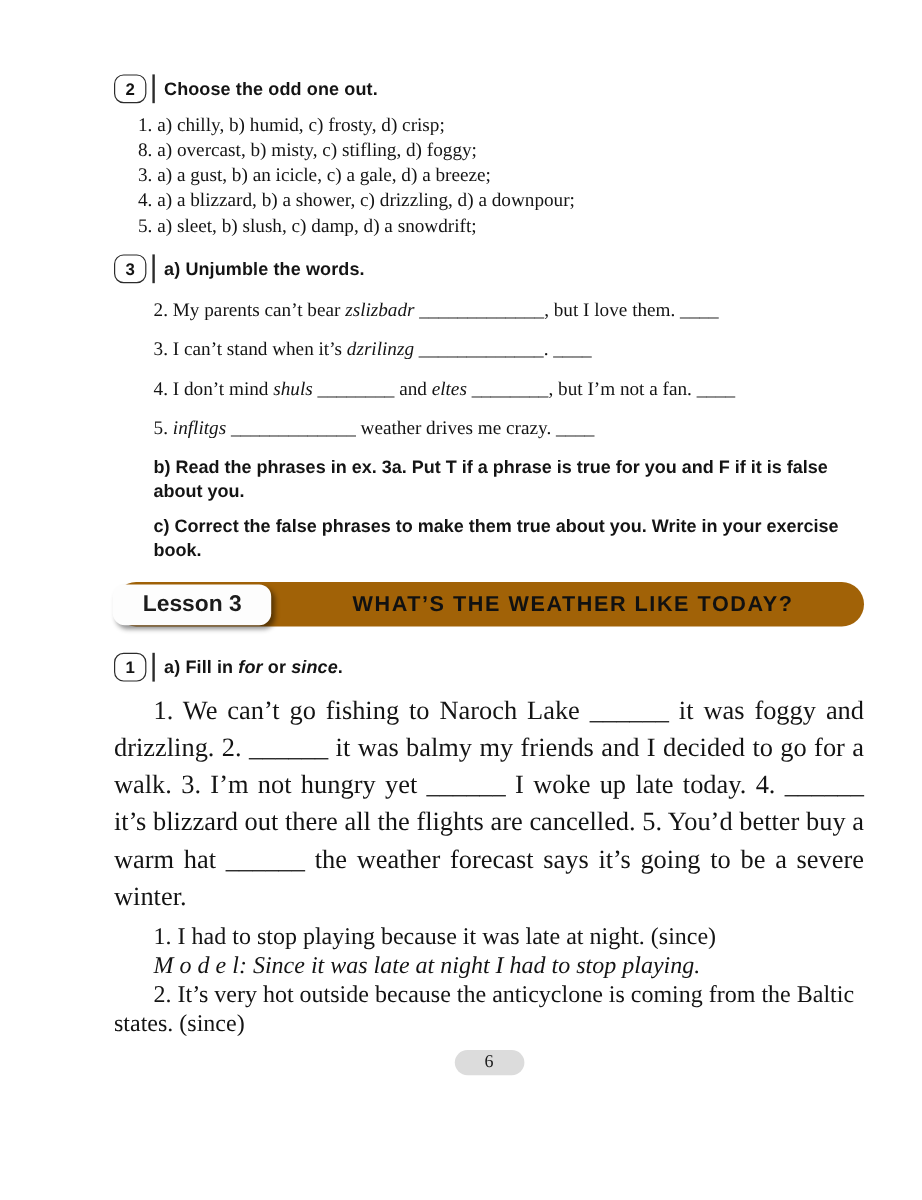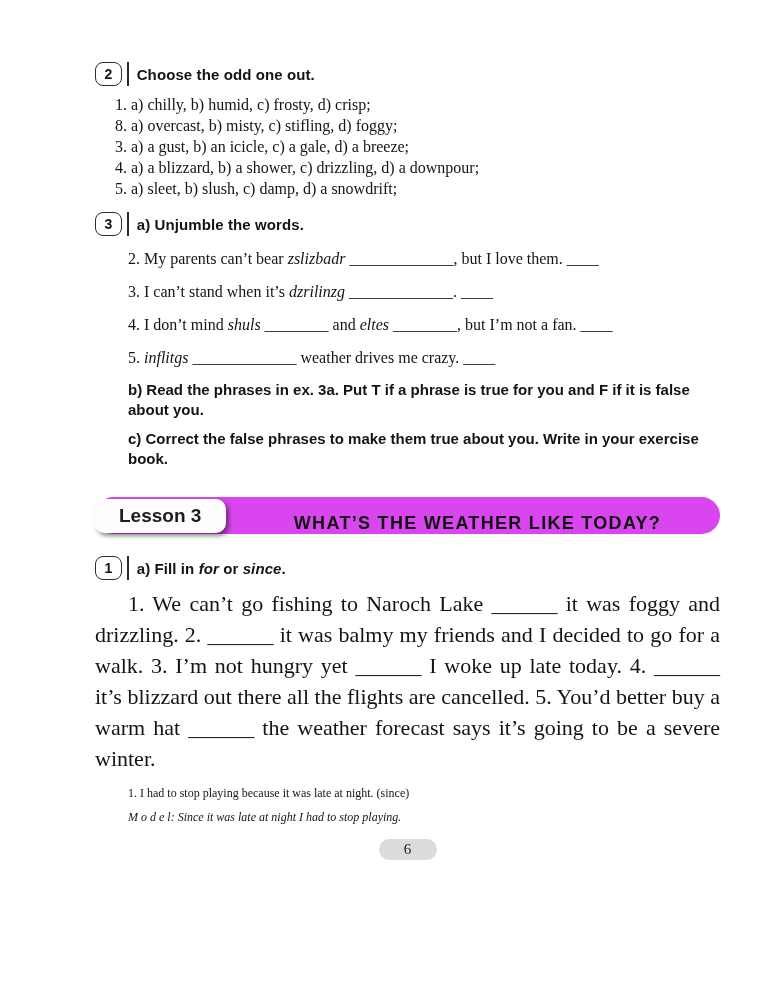--- a/index.html
+++ b/index.html
@@ -66,26 +66,26 @@
     font-family: "Liberation Sans", sans-serif;
     font-weight: bold;
     font-size: 15px;
     line-height: 20px;
     margin-top: 9px;
   }
 
   
   .lesson-bar {
     position: relative;
-    margin-top: 28px;
+    margin-top: 16px;
     height: 37px;
-    background: #d946ef;
+    background: #a16207;
     border-radius: 19px;
     display: flex;
-    align-items: flex-end;
+    align-items: center;
   }
   .lesson-label {
     position: absolute;
     left: -1px;
     top: 50%;
     transform: translateY(-50%);
     background: #fdfdfd;
     border-radius: 10px;
     padding: 6px 25px;
     font-family: "Liberation Sans", sans-serif;
@@ -117,21 +117,21 @@
   }
   .ex1-partb { margin-top: 7px; }
   .ex1-partb .pb-title {
     font-family: "Liberation Sans", sans-serif;
     font-weight: bold;
     font-size: 15px;
     line-height: 24px;
     text-indent: 33px;
   }
   .ex1-partb p.body-line {
-    font-size: 12px;
+    font-size: 20px;
     line-height: 24px;
     text-indent: 33px;
     text-align: left;
   }
 
   
   .page-number-pill {
     margin: 10px auto 0;
     width: 58px;
     height: 21px;
@@ -188,20 +188,21 @@
   <section class="ex1-block">
     <div class="ex-header">
       <span class="ex-num">1</span>
       <span class="ex-divider"></span>
       <h3 class="ex-title"><span>a) Fill in </span><span style="font-style: italic;">for</span><span> or </span><span style="font-style: italic;">since</span><span>.</span></h3>
     </div>
     <p class="ex1-paragraph">1. We can’t go fishing to Naroch Lake ______ it was foggy and drizzling. 2. ______ it was balmy my friends and I decided to go for a walk. 3. I’m not hungry yet ______ I woke up late today. 4. ______ it’s blizzard out there all the flights are cancelled. 5. You’d better buy a warm hat ______ the weather forecast says it’s going to be a severe winter.</p>
     <div class="ex1-partb">
       <p class="body-line">1. I had to stop playing because it was late at night. (since)</p>
       <p class="body-line"><span style="font-style: italic;">M o d e l: Since it was late at night I had to stop playing.</span></p>
+      <p class="body-line">2. It’s very hot outside because the anticyclone is coming from the Baltic states. (since)</p>
     </div>
   </section>
 
   <div class="page-number-pill">
     <span>6</span>
   </div>
 
 </div>
 
 </body></html>

